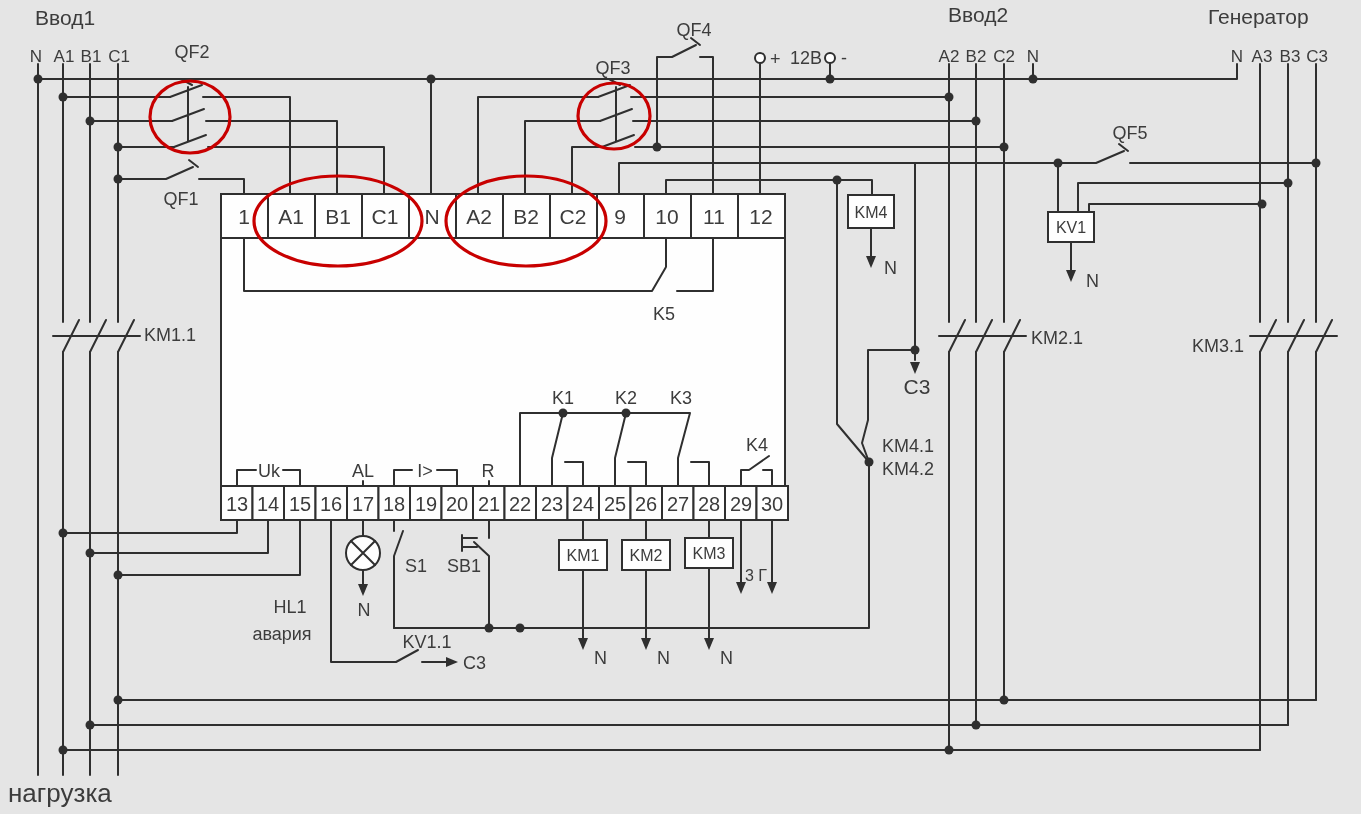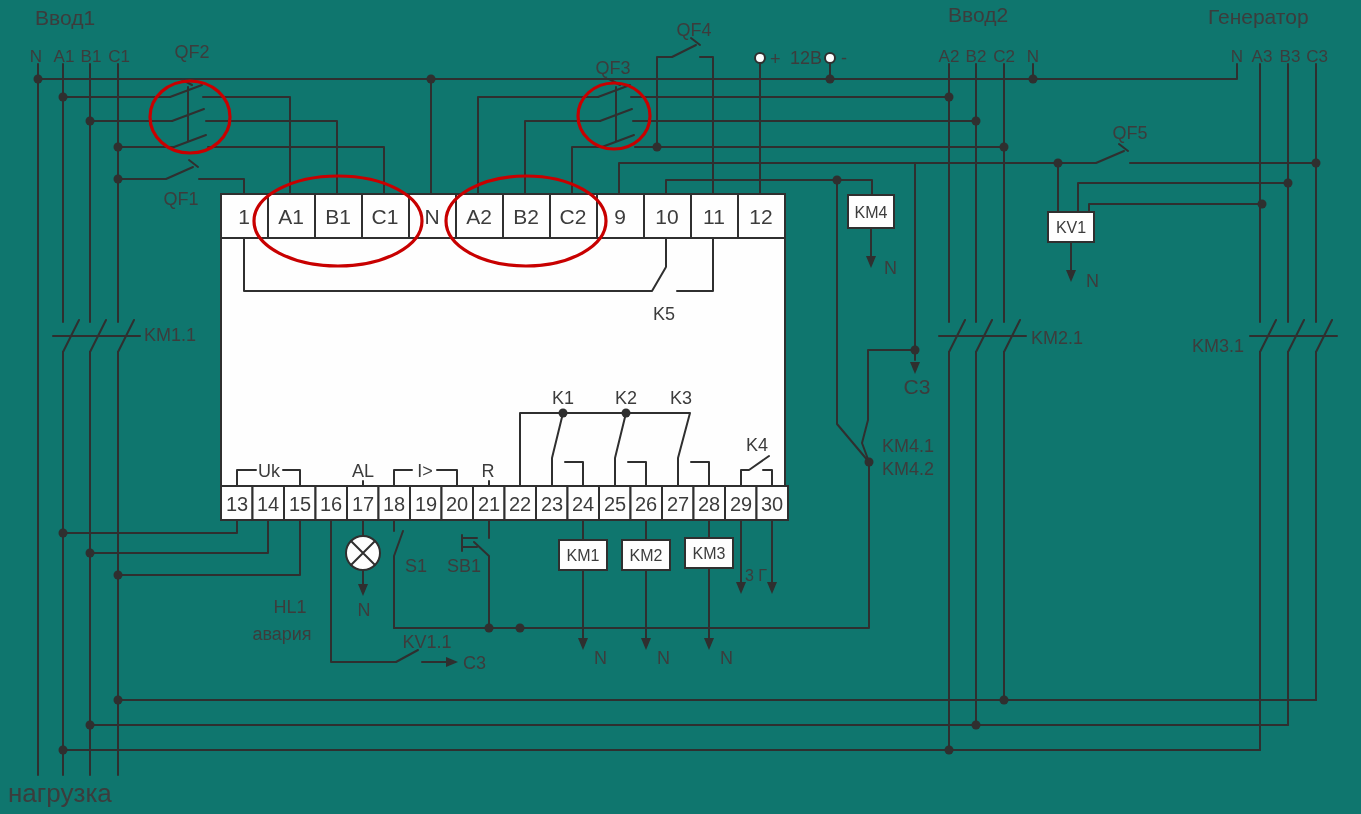--- a/index.html
+++ b/index.html
@@ -1,16 +1,16 @@
 <!DOCTYPE html>
 <html><head>
 <meta charset="utf-8">
 <style>
   html,body{margin:0;padding:0;background:#ffffff;}
-  .page{position:relative;width:1361px;height:814px;background:#0f766e;overflow:hidden;
+  .page{position:relative;width:1361px;height:814px;background:#e5e5e5;overflow:hidden;
         font-family:"Liberation Sans", sans-serif;}
   svg{display:block}
   .wire{stroke:#2f2f2f;stroke-width:2;fill:none;stroke-linecap:round;stroke-linejoin:round}
   .dot{fill:#2f2f2f;stroke:none}
   .node{fill:#ffffff;stroke:#2f2f2f;stroke-width:2}
   .box{fill:#fefefe;stroke:#2f2f2f;stroke-width:2}
   .arrow{fill:#2f2f2f;stroke:none}
   .red{stroke:#c80000;stroke-width:3.2;fill:none}
   text{fill:#3c3c3c;stroke:none}
   .t-header{font-size:21px}

